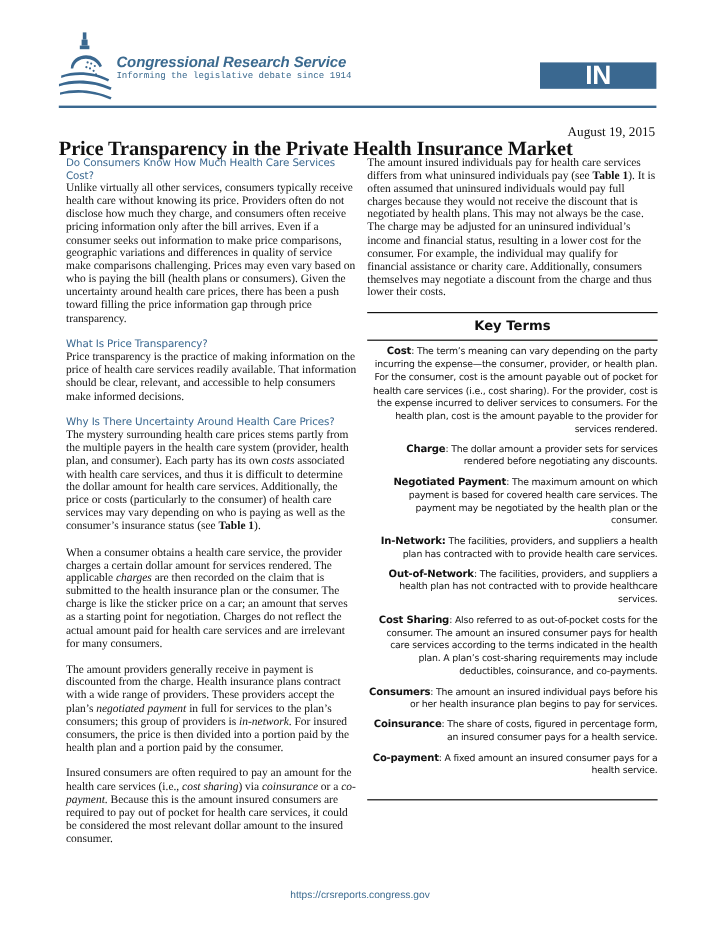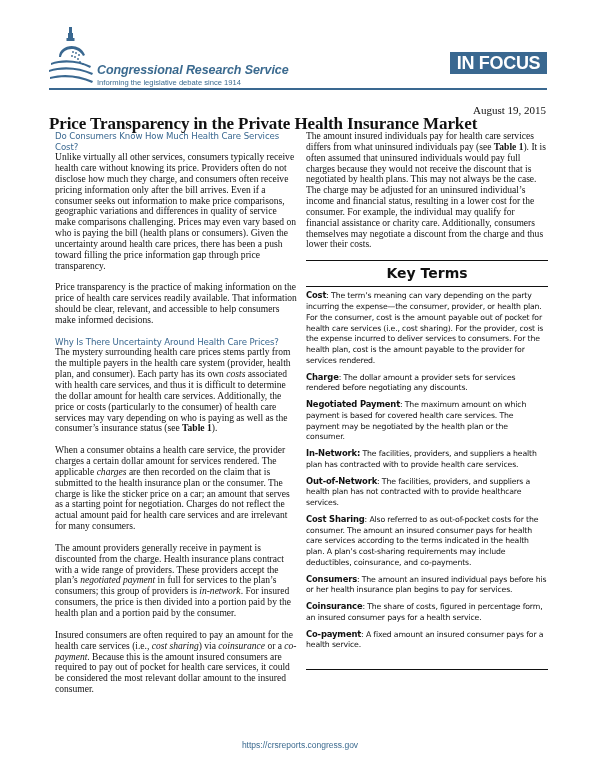--- a/index.html
+++ b/index.html
@@ -1,44 +1,44 @@
 <!DOCTYPE html>
 <html><head>
   <meta charset="utf-8">
   <style>
     * { box-sizing: border-box; margin: 0; padding: 0; }
     html, body { width: 600px; height: 777px; background: #ffffff; overflow: hidden; }
     body { position: relative; font-family: "Liberation Serif", serif; color: #111; }
 
     .header { position: absolute; left: 49px; top: 25px; width: 425px; height: 70px; }
     .logo { position: absolute; left: 0; top: 0; width: 50px; height: 60px; }
-    .brand { position: absolute; left: 48px; top: 38px; }
+    .brand { position: absolute; left: 48px; top: 20px; }
     .brand-name { font-family: "Liberation Sans", sans-serif; font-style: italic; font-weight: bold; font-size: 12.5px; color: #3b6a8f; letter-spacing: -0.1px; white-space: nowrap; }
-    .brand-tag { font-family: Liberation Sans, sans-serif; font-size: 7.6px; color: #3b6a8f; margin-top: 1px; white-space: nowrap; }
+    .brand-tag { font-family: Liberation Mono, monospace; font-size: 7.6px; color: #3b6a8f; margin-top: 1px; white-space: nowrap; }
 
-    .infocus { position: absolute; left: 450px; top: 52px; width: 97px; height: 22px; background: #3a6890; color: #fff; font-family: "Liberation Sans", sans-serif; font-weight: bold; font-size: 18px; line-height: 22px; text-align: center; letter-spacing: -0.3px; }
+    .infocus { position: absolute; left: 450px; top: 52px; width: 97px; height: 22px; background: #3a6890; color: #fff; font-family: "Liberation Sans", sans-serif; font-weight: bold; font-size: 22px; line-height: 22px; text-align: center; letter-spacing: -0.3px; }
 
     .rule-top { position: absolute; left: 49px; top: 88px; width: 498px; height: 1.5px; background: #3a6890; }
     .date { position: absolute; right: 54px; top: 104px; font-size: 11px; color: #111; }
     .title { position: absolute; left: 49px; top: 114px; font-size: 17px; font-weight: bold; color: #111; white-space: nowrap; letter-spacing: -0.1px; }
 
     .col { position: absolute; top: 131px; width: 244px; }
     .col-left { left: 55px; }
     .col-right { left: 306px; }
 
     h2 { font-family: "DejaVu Sans", sans-serif; font-size: 8.6px; font-weight: normal; color: #3a6890; line-height: 10.6px; letter-spacing: -0.1px; }
     p.body { font-size: 9.55px; line-height: 10.85px; color: #111; }
     .section { margin-bottom: 11px; }
     .para-gap { margin-top: 11px; }
     p.body i { font-style: italic; text-align: center; }
     p.body b { font-weight: bold; }
 
     .keybox { margin-top: 10px; border-top: 1.5px solid #111; border-bottom: 1.5px solid #111; width: 242px; }
-    .key-head { font-family: "DejaVu Sans", sans-serif; font-weight: bold; font-size: 14px; text-align: center; padding: 4px 0 5px 0; border-bottom: 1.2px solid #111; }
-    .key-list { padding: 3px 0 6px 0; }
+    .key-head { font-family: "DejaVu Sans", sans-serif; font-weight: bold; font-size: 11px; text-align: center; padding: 4px 0 5px 0; border-bottom: 1.2px solid #111; }
+    .key-list { padding: 3px 0 6px 0; text-align: right; }
     .term { font-family: "DejaVu Sans", sans-serif; font-size: 7.75px; line-height: 10.75px; color: #111; margin-bottom: 5px; letter-spacing: -0.15px; }
     .term:last-child { margin-bottom: 12px; }
     .term .tname { font-weight: bold; font-size: 8.4px; }
 
     .footer { position: absolute; left: 0; width: 600px; top: 740px; text-align: center; font-family: "Liberation Sans", sans-serif; font-size: 8.5px; color: #3b6a8f; }
   </style>
 </head>
 <body>
 
 <div class="header">
@@ -72,20 +72,21 @@
 <div class="date">August 19, 2015</div>
 <h1 class="title">Price Transparency in the Private Health Insurance Market</h1>
 
 <div class="col col-left">
   <div class="section">
     <h2>Do Consumers Know How Much Health Care Services Cost?</h2>
     <p class="body">Unlike virtually all other services, consumers typically receive health care without knowing its price. Providers often do not disclose how much they charge, and consumers often receive pricing information only after the bill arrives. Even if a consumer seeks out information to make price comparisons, geographic variations and differences in quality of service make comparisons challenging. Prices may even vary based on who is paying the bill (health plans or consumers). Given the uncertainty around health care prices, there has been a push toward filling the price information gap through price transparency.</p>
   </div>
 
   <div class="section">
+    <h2>What Is Price Transparency?</h2>
     <p class="body">Price transparency is the practice of making information on the price of health care services readily available. That information should be clear, relevant, and accessible to help consumers make informed decisions.</p>
   </div>
 
   <div class="section">
     <h2>Why Is There Uncertainty Around Health Care Prices?</h2>
     <p class="body"><span>The mystery surrounding health care prices stems partly from the multiple payers in the health care system (provider, health plan, and consumer). Each party has its own </span><i>costs</i><span> associated with health care services, and thus it is difficult to determine the dollar amount for health care services. Additionally, the price or costs (particularly to the consumer) of health care services may vary depending on who is paying as well as the consumer’s insurance status (see </span><b>Table 1</b><span>).</span></p>
     <p class="body para-gap"><span>When a consumer obtains a health care service, the provider charges a certain dollar amount for services rendered. The applicable </span><i>charges</i><span> are then recorded on the claim that is submitted to the health insurance plan or the consumer. The charge is like the sticker price on a car; an amount that serves as a starting point for negotiation. Charges do not reflect the actual amount paid for health care services and are irrelevant for many consumers.</span></p>
     <p class="body para-gap"><span>The amount providers generally receive in payment is discounted from the charge. Health insurance plans contract with a wide range of providers. These providers accept the plan’s </span><i>negotiated payment</i><span> in full for services to the plan’s consumers; this group of providers is </span><i>in-network</i><span>. For insured consumers, the price is then divided into a portion paid by the health plan and a portion paid by the consumer.</span></p>
     <p class="body para-gap"><span>Insured consumers are often required to pay an amount for the health care services (i.e., </span><i>cost sharing</i><span>) via </span><i>coinsurance</i><span> or a </span><i>co-payment</i><span>. Because this is the amount insured consumers are required to pay out of pocket for health care services, it could be considered the most relevant dollar amount to the insured consumer.</span></p>
   </div>

